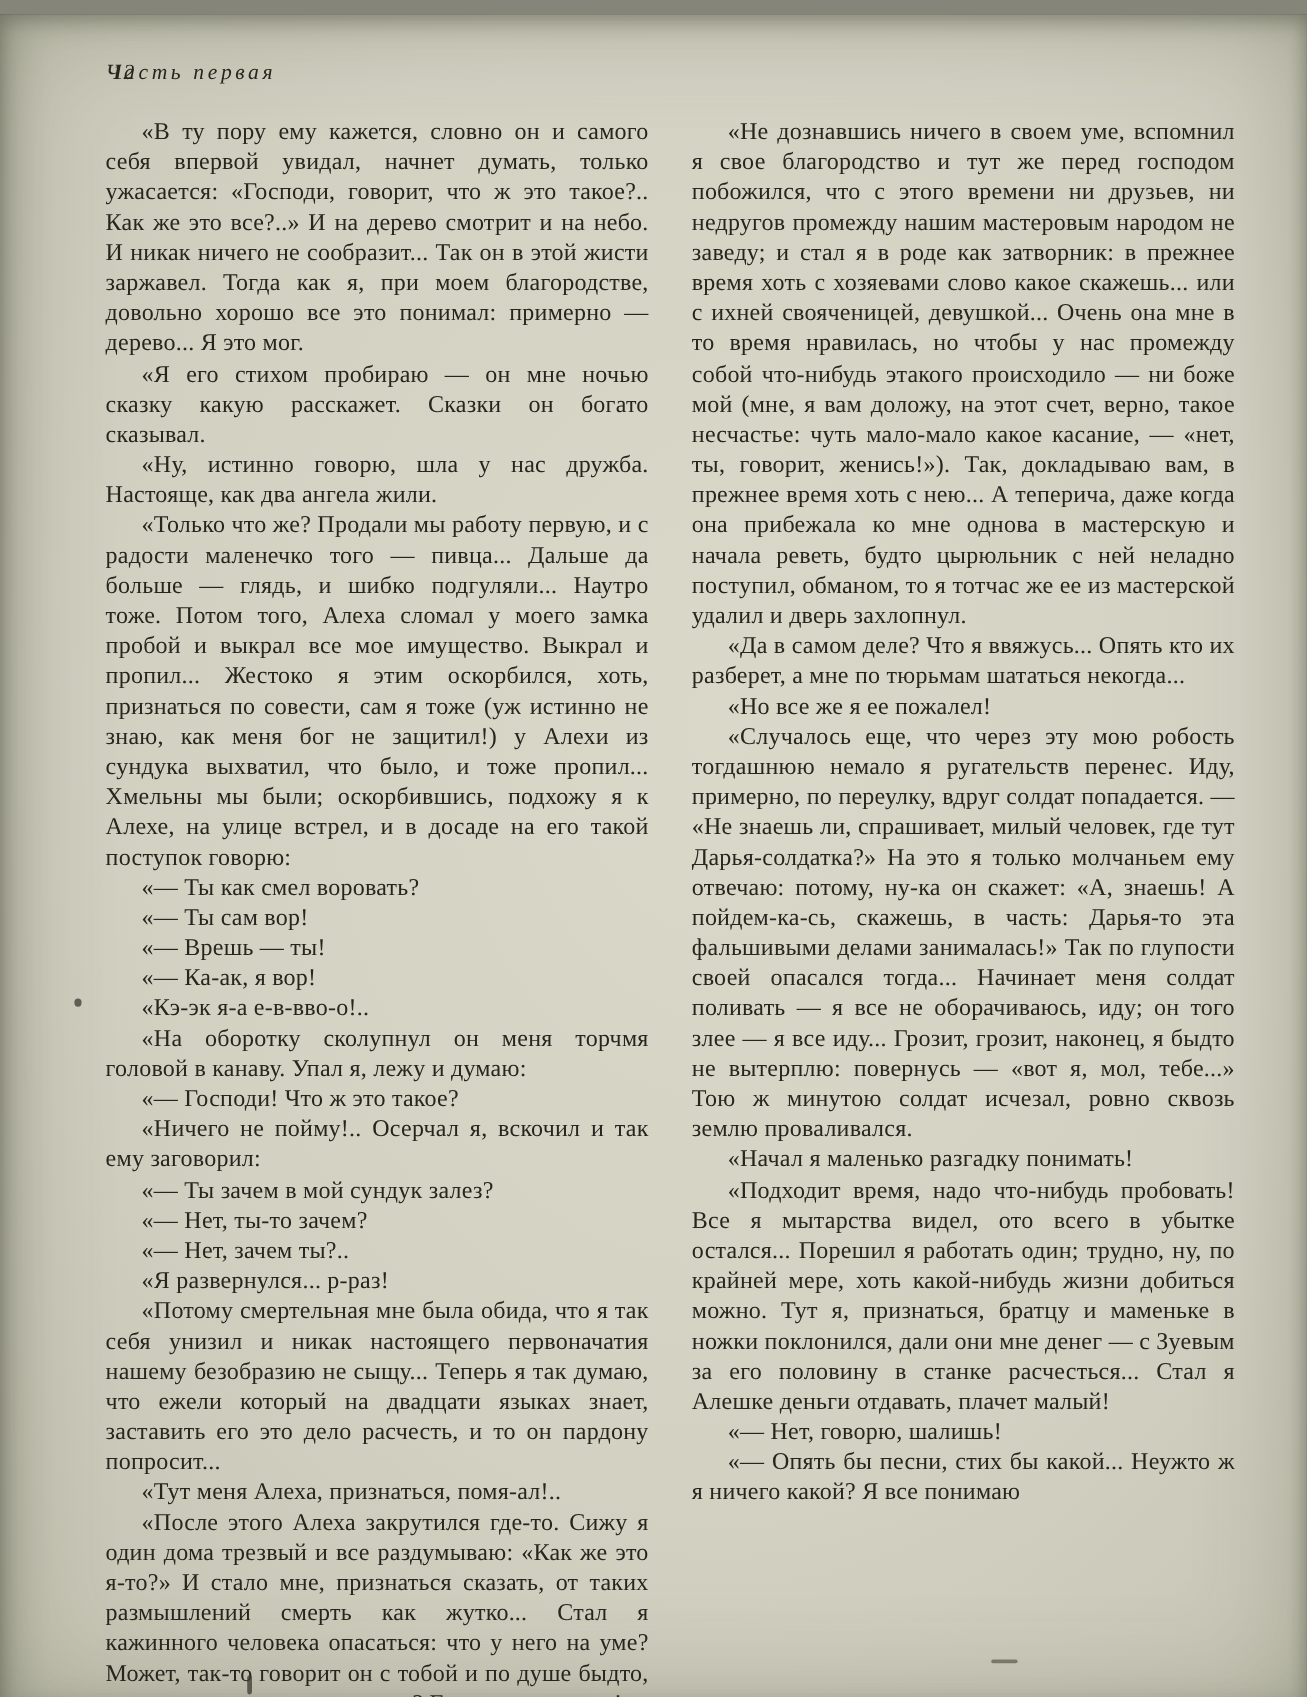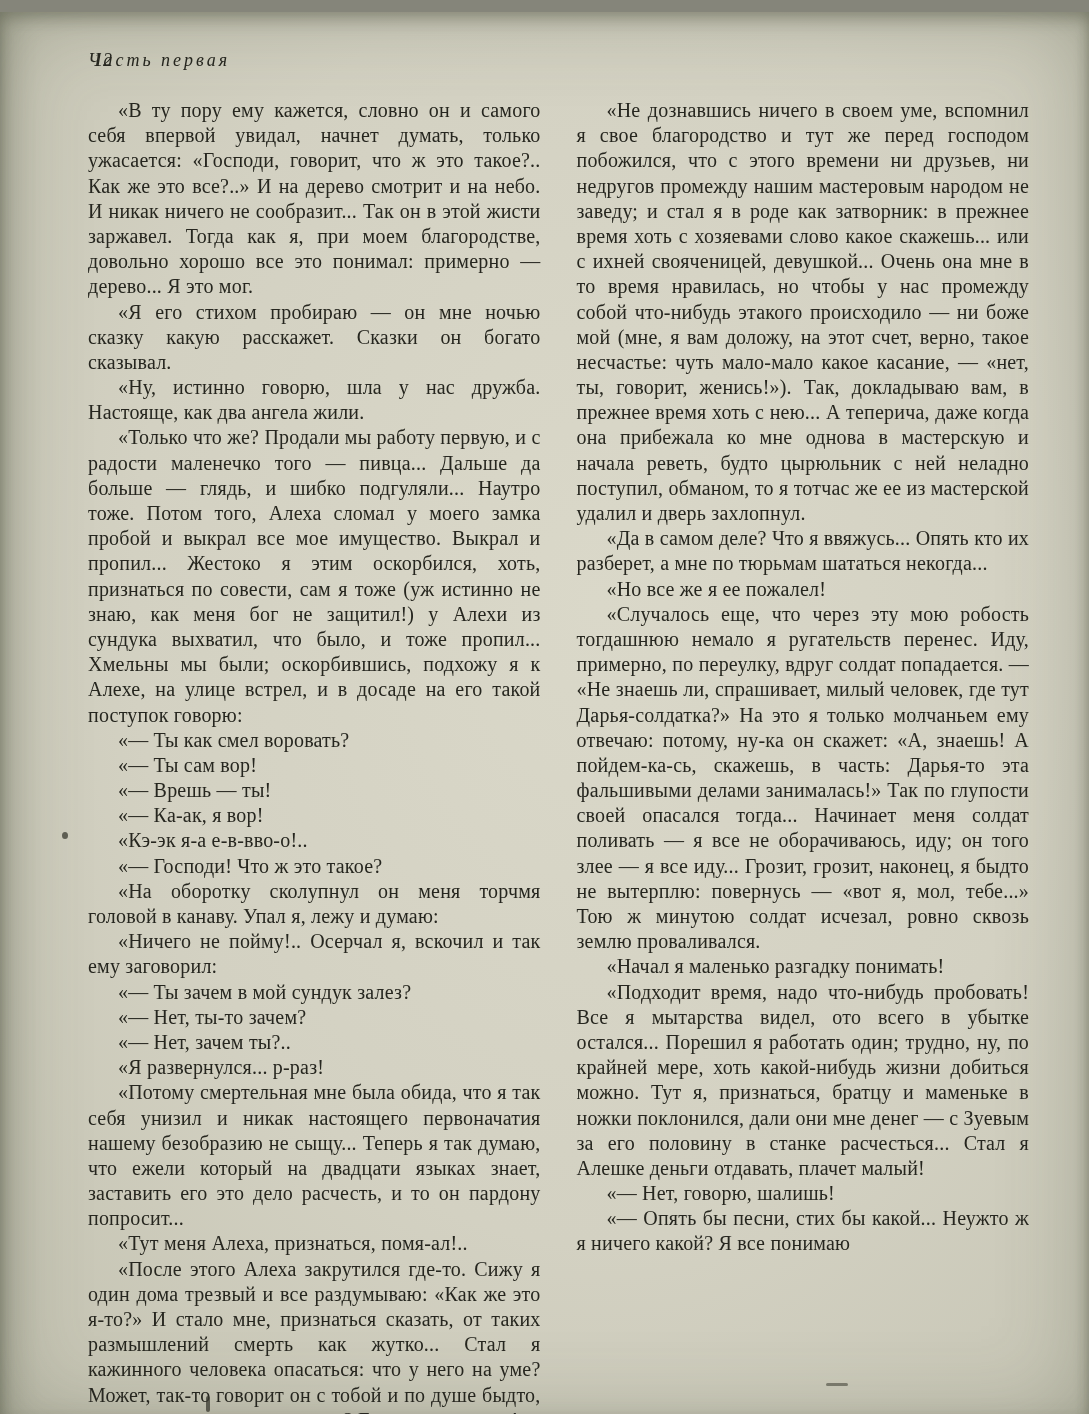--- a/index.html
+++ b/index.html
@@ -75,22 +75,22 @@
     <div class="col">
         <p>«В ту пору ему кажется, словно он и самого себя впервой увидал, начнет думать, только ужасается: «Господи, говорит, что ж это такое?.. Как же это все?..» И на дерево смотрит и на небо. И никак ничего не сообразит... Так он в этой жисти заржавел. Тогда как я, при моем благородстве, довольно хорошо все это понимал: примерно — дерево... Я это мог.</p>
         <p>«Я его стихом пробираю — он мне ночью сказку какую расскажет. Сказки он богато сказывал.</p>
         <p>«Ну, истинно говорю, шла у нас дружба. Настояще, как два ангела жили.</p>
         <p>«Только что же? Продали мы работу первую, и с радости маленечко того — пивца... Дальше да больше — глядь, и шибко подгуляли... Наутро тоже. Потом того, Алеха сломал у моего замка пробой и выкрал все мое имущество. Выкрал и пропил... Жестоко я этим оскорбился, хоть, признаться по совести, сам я тоже (уж истинно не знаю, как меня бог не защитил!) у Алехи из сундука выхватил, что было, и тоже пропил... Хмельны мы были; оскорбившись, подхожу я к Алехе, на улице встрел, и в досаде на его такой поступок говорю:</p>
         <p>«— Ты как смел воровать?</p>
         <p>«— Ты сам вор!</p>
         <p>«— Врешь — ты!</p>
         <p>«— Ка-ак, я вор!</p>
         <p>«Кэ-эк я-а е-в-вво-о!..</p>
+        <p>«На оборотку сколупнул он меня торчмя головой в канаву. Упал я, лежу и думаю:</p>
         <p>«— Господи! Что ж это такое?</p>
-        <p>«На оборотку сколупнул он меня торчмя головой в канаву. Упал я, лежу и думаю:</p>
         <p>«Ничего не пойму!.. Осерчал я, вскочил и так ему заговорил:</p>
         <p>«— Ты зачем в мой сундук залез?</p>
         <p>«— Нет, ты-то зачем?</p>
         <p>«— Нет, зачем ты?..</p>
         <p>«Я развернулся... р-раз!</p>
         <p>«Потому смертельная мне была обида, что я так себя унизил и никак настоящего первоначатия нашему безобразию не сыщу... Теперь я так думаю, что ежели который на двадцати языках знает, заставить его это дело расчесть, и то он пардону попросит...</p>
         <p>«Тут меня Алеха, признаться, помя-ал!..</p>
         <p>«После этого Алеха закрутился где-то. Сижу я один дома трезвый и все раздумываю: «Как же это я-то?» И стало мне, признаться сказать, от таких размышлений смерть как жутко... Стал я кажинного человека опасаться: что у него на уме? Может, так-то говорит он с тобой и по душе быдто, а заместо того что он сделает? Господь его знает!</p>
       </div>
     <div class="col">

